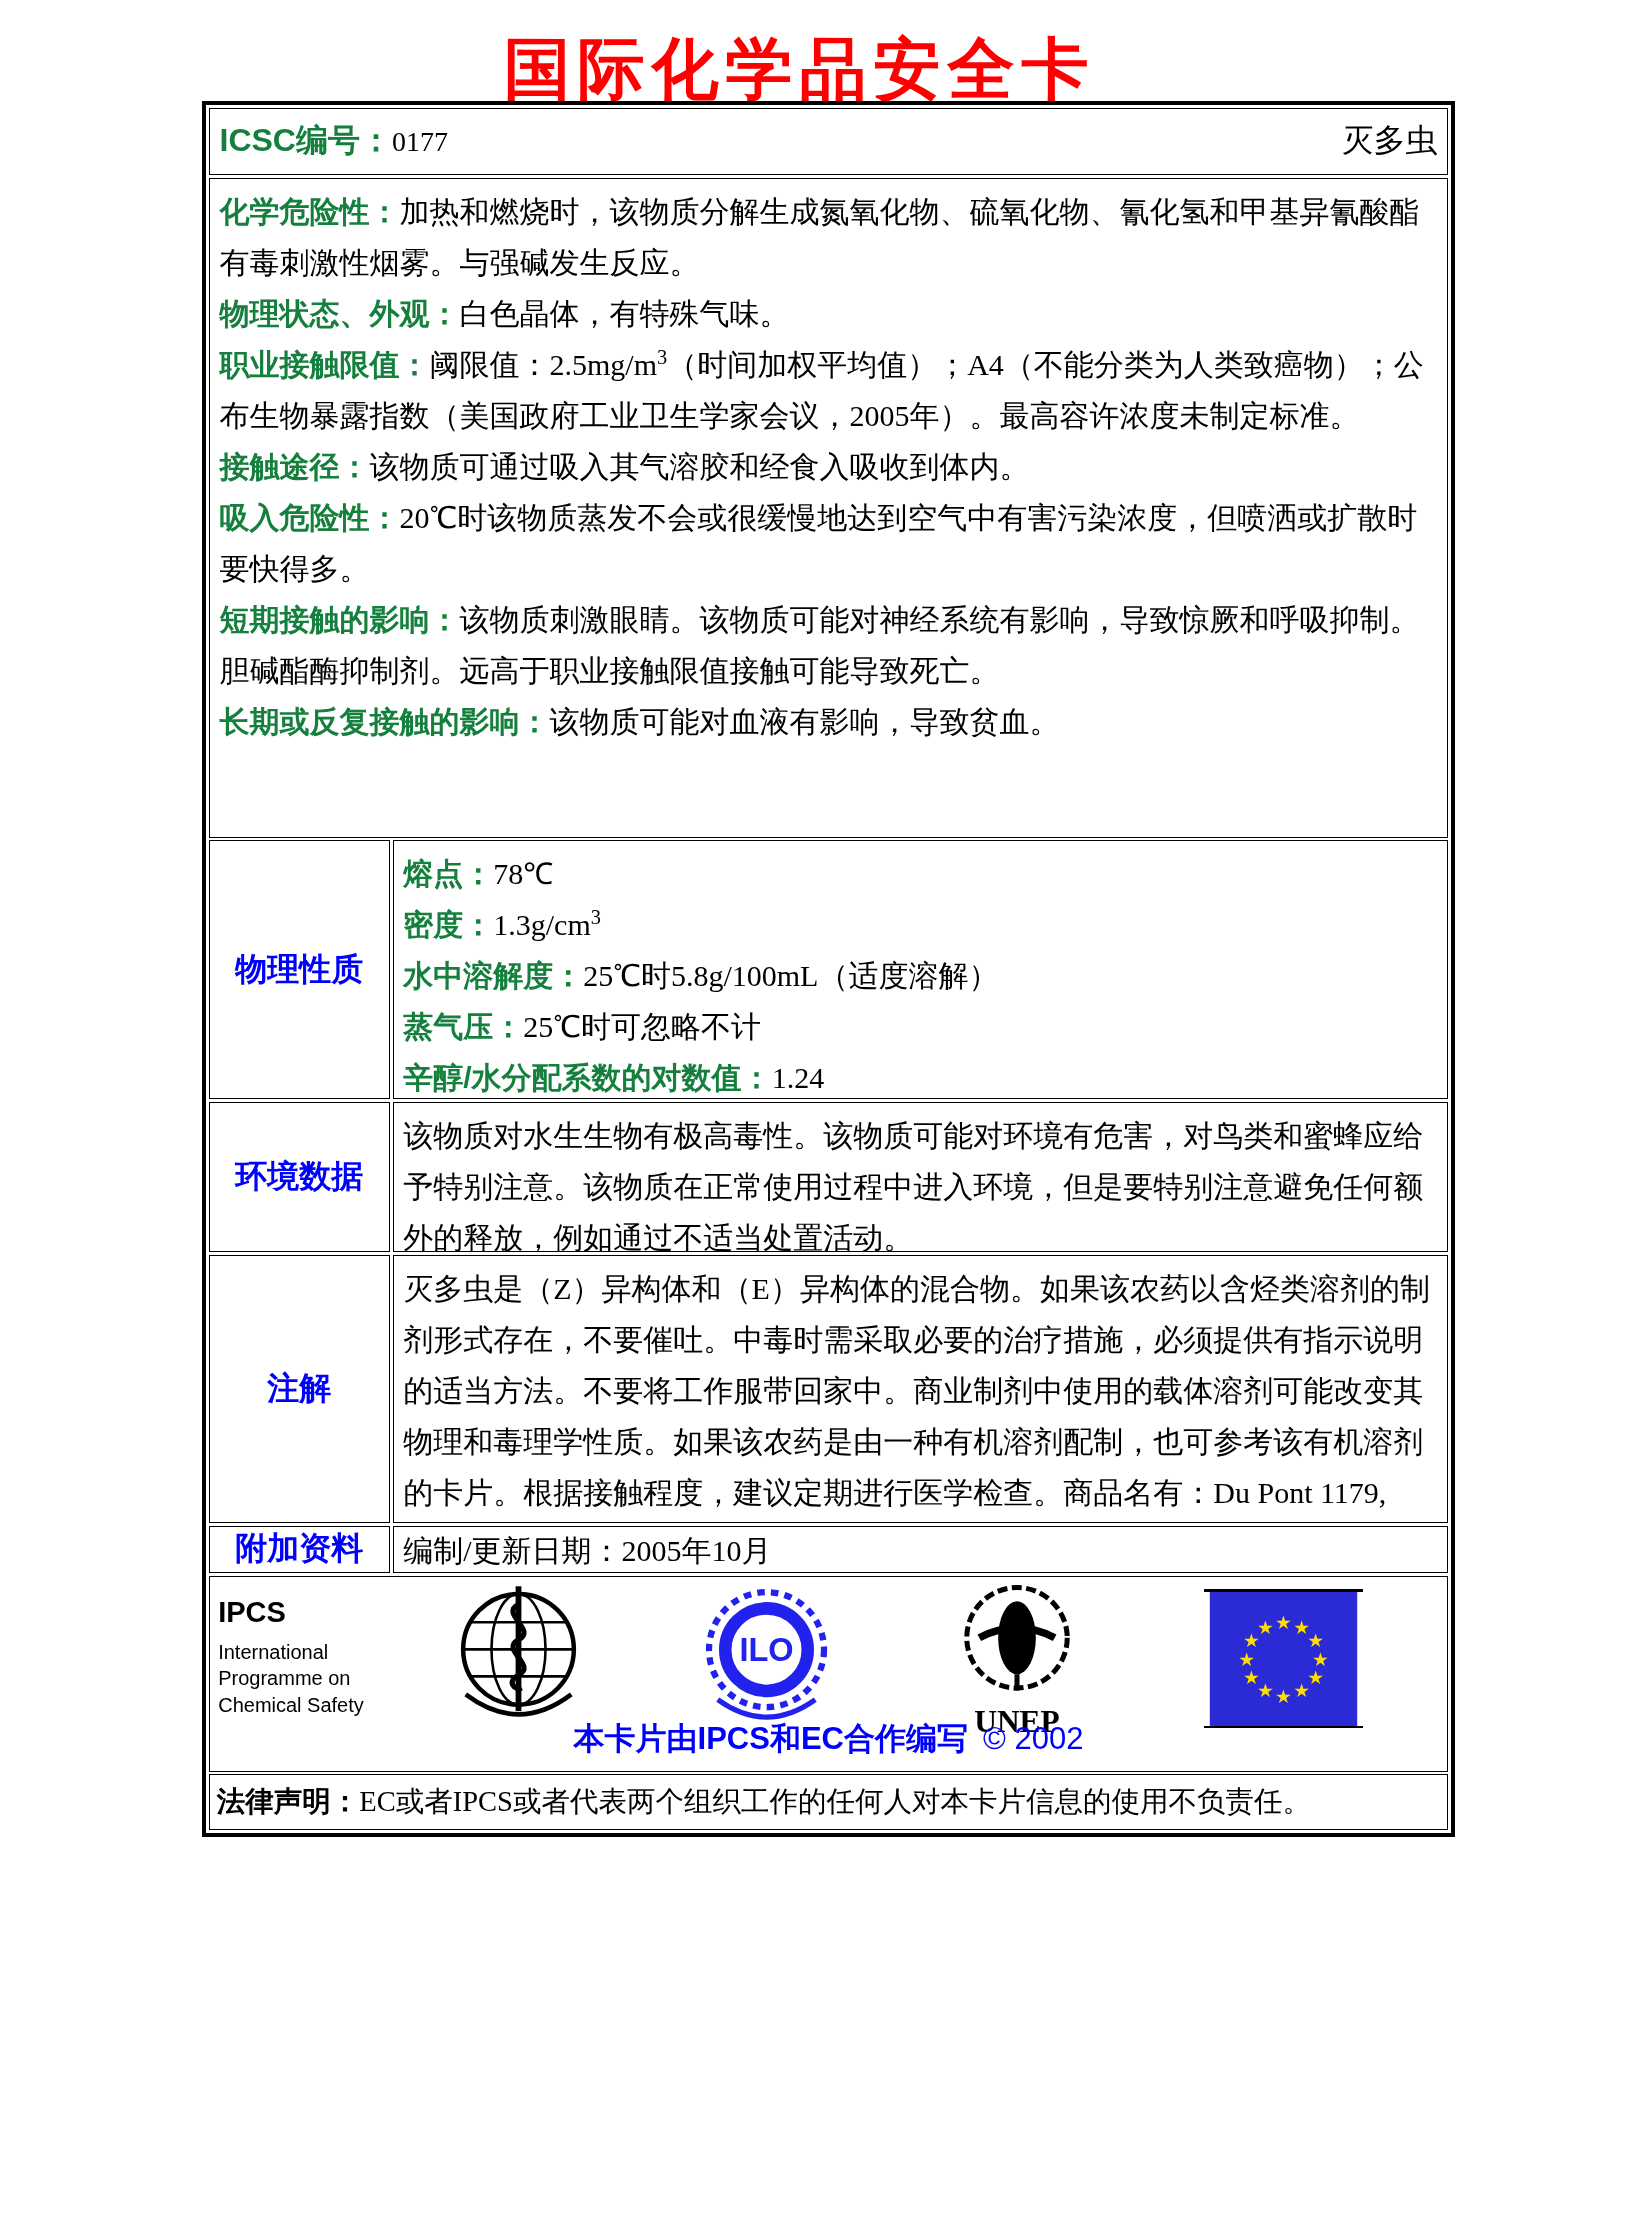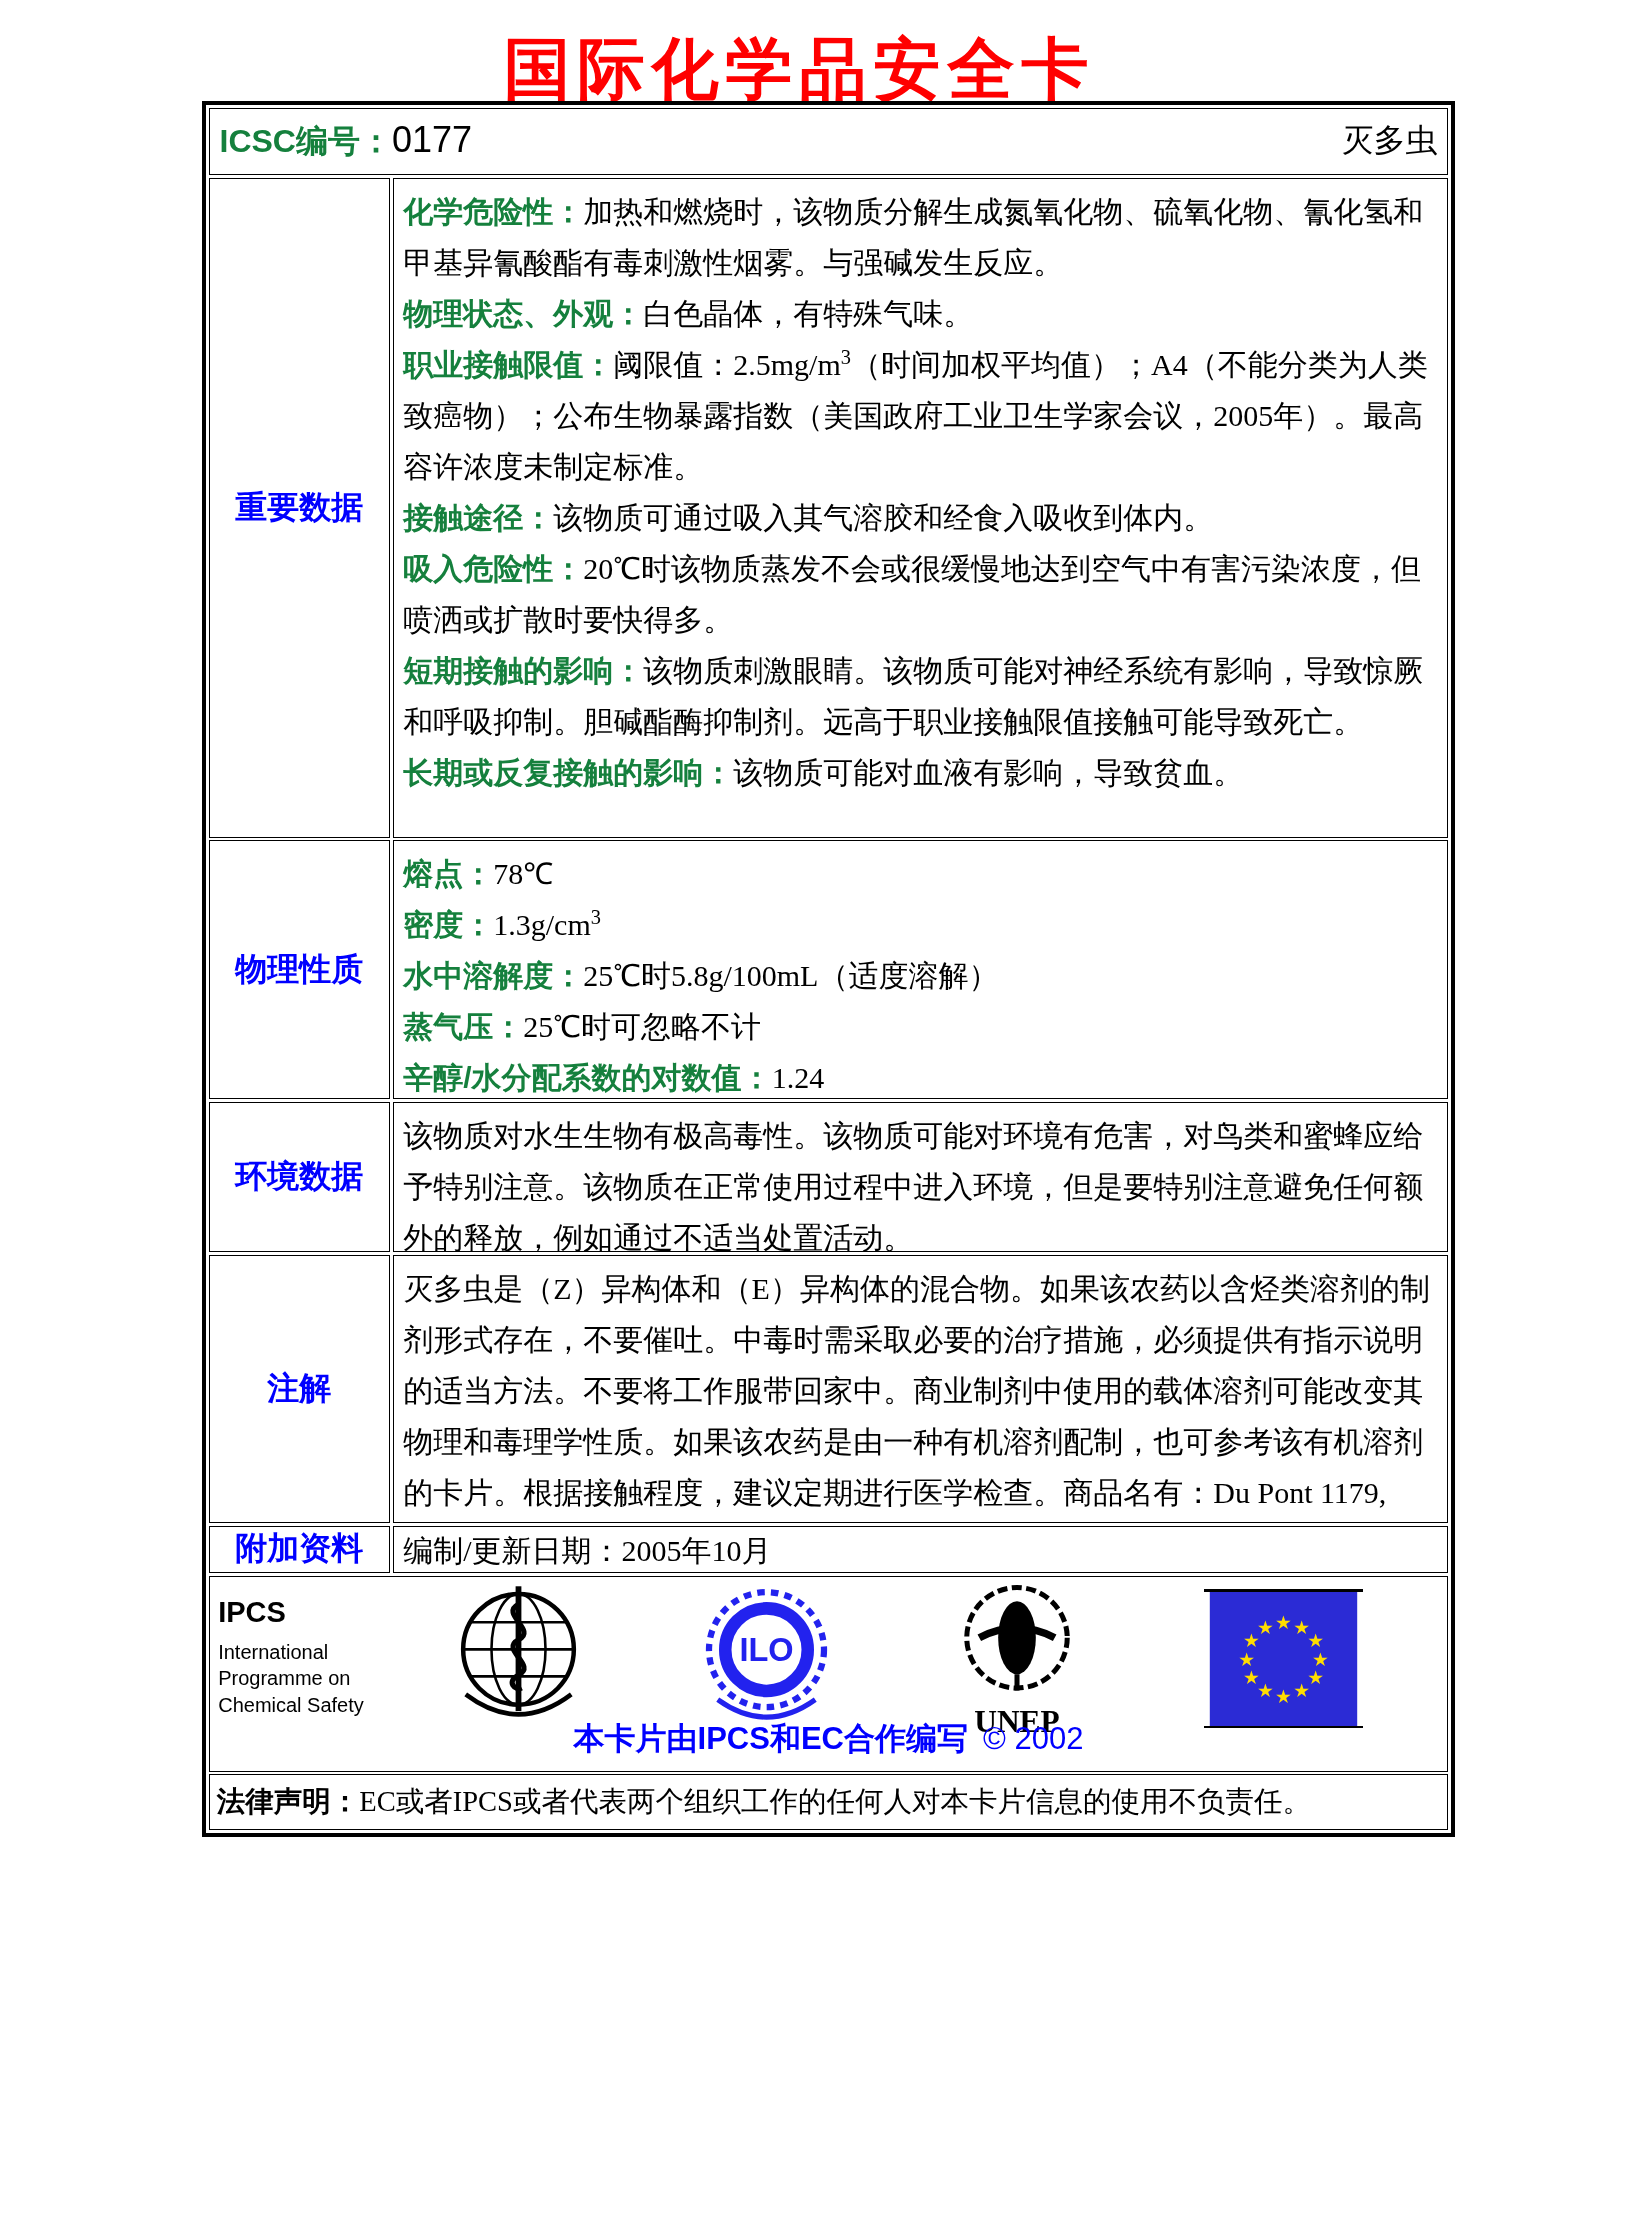--- a/index.html
+++ b/index.html
@@ -30,21 +30,21 @@
   .content-cell p { margin:0; }
   .blue-label {
     color:#15803d; font-weight:bold; font-family:"Liberation Sans", sans-serif;
   }
   sup { font-size:68%; vertical-align:super; line-height:0; }
 
   .header-row-cell {
     flex:1 1 auto; height:67px; display:flex; align-items:center;
     justify-content:space-between; padding:0 9.7px; font-size:32px;
   }
-  .icsc-number { font-family:Liberation Sans, sans-serif; font-size:36px;text-align:right; }
+  .icsc-number { font-family:Liberation Serif, serif; font-size:28px;text-align:right; }
 
   .r-important .content-cell { height:660px; }
   .r-physical  .content-cell { height:259px; }
   .r-environ   .content-cell { height:150px; }
   .r-notes     .content-cell { height:268px;font-family:Liberation Serif, serif; }
   .r-addinfo   .content-cell { height:47px; padding-top:4.2px; line-height:39px; }
   .r-addinfo   .label-cell   { height:47px; }
 
   .footer-cell { flex:1 1 auto; height:196px; position:relative; }
   .ipcs-block {
@@ -81,21 +81,20 @@
     <div class="row">
       <div class="cell header-row-cell">
         <span>
           <span class="blue-label">ICSC编号：</span><span class="icsc-number">0177</span>
         </span>
         <span>灭多虫</span>
       </div>
     </div>
 
     <div class="row r-important">
-      <div class="cell label-cell">重要数据</div>
       <div class="cell content-cell">
         <p><span class="blue-label">化学危险性：</span><span>加热和燃烧时，该物质分解生成氮氧化物、硫氧化物、氰化氢和甲基异氰酸酯有毒刺激性烟雾。与强碱发生反应。</span></p>
         <p><span class="blue-label">物理状态、外观：</span><span>白色晶体，有特殊气味。</span></p>
         <p><span class="blue-label">职业接触限值：</span><span>阈限值：2.5mg/m</span><sup>3</sup><span>（时间加权平均值）；A4（不能分类为人类致癌物）；公布生物暴露指数（美国政府工业卫生学家会议，2005年）。最高容许浓度未制定标准。</span></p>
         <p><span class="blue-label">接触途径：</span><span>该物质可通过吸入其气溶胶和经食入吸收到体内。</span></p>
         <p><span class="blue-label">吸入危险性：</span><span>20℃时该物质蒸发不会或很缓慢地达到空气中有害污染浓度，但喷洒或扩散时要快得多。</span></p>
         <p><span class="blue-label">短期接触的影响：</span><span>该物质刺激眼睛。该物质可能对神经系统有影响，导致惊厥和呼吸抑制。胆碱酯酶抑制剂。远高于职业接触限值接触可能导致死亡。</span></p>
         <p><span class="blue-label">长期或反复接触的影响：</span><span>该物质可能对血液有影响，导致贫血。</span></p>
       </div>
     </div>

